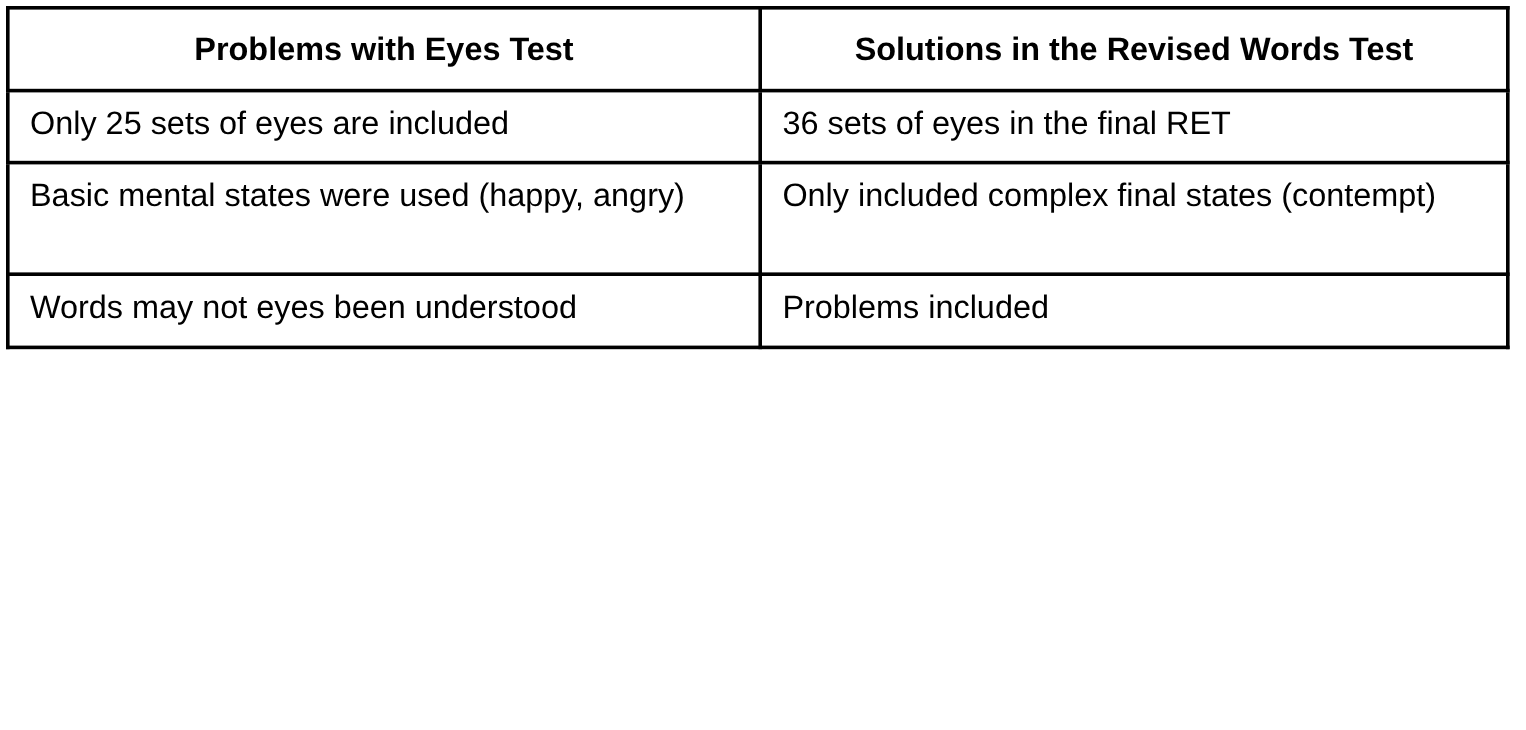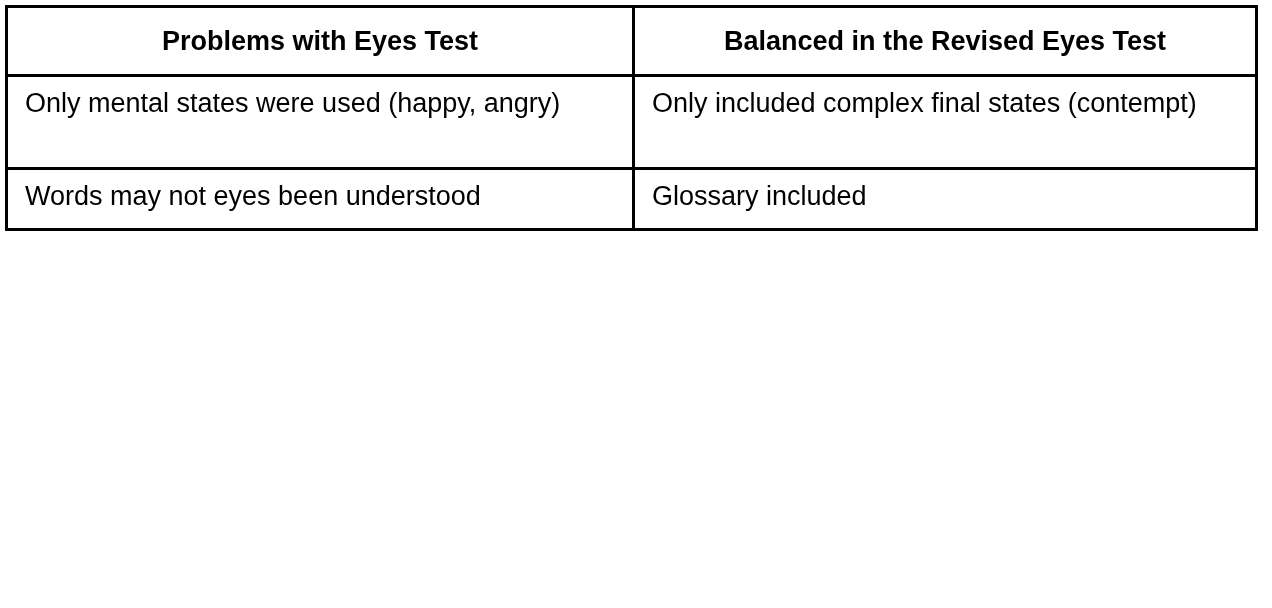--- a/index.html
+++ b/index.html
@@ -79,44 +79,52 @@
     <colgroup>
       <col class="col-left">
       <col class="col-right">
     </colgroup>
     <thead>
       <tr>
         <th>
           <span class="hdr-text">Problems with Eyes Test</span>
         </th>
         <th>
-          <span class="hdr-text">Balanced in the Revised Eyes Test</span>
+          <span class="hdr-text">Solutions in the Revised Words Test</span>
         </th>
       </tr>
     </thead>
     <tbody>
 
+      <tr class="r1">
+        <td>
+          <span class="cell-text">Only 25 sets of eyes are included</span>
+        </td>
+        <td>
+          <span class="cell-text">36 sets of eyes in the final RET</span>
+        </td>
+      </tr>
 
       <tr class="r2">
         <td>
-          <span class="cell-text">Only mental states were used (happy, angry)</span>
+          <span class="cell-text">Basic mental states were used (happy, angry)</span>
         </td>
         <td>
           <span class="cell-text">Only included complex final states (contempt)</span>
         </td>
       </tr>
 
 
 
 
       <tr class="r6">
         <td>
           <span class="cell-text">Words may not eyes been understood</span>
         </td>
         <td>
-          <span class="cell-text">Glossary included</span>
+          <span class="cell-text">Problems included</span>
         </td>
       </tr>
 
     </tbody>
   </table>
 
 </div>
 
 </body></html>

